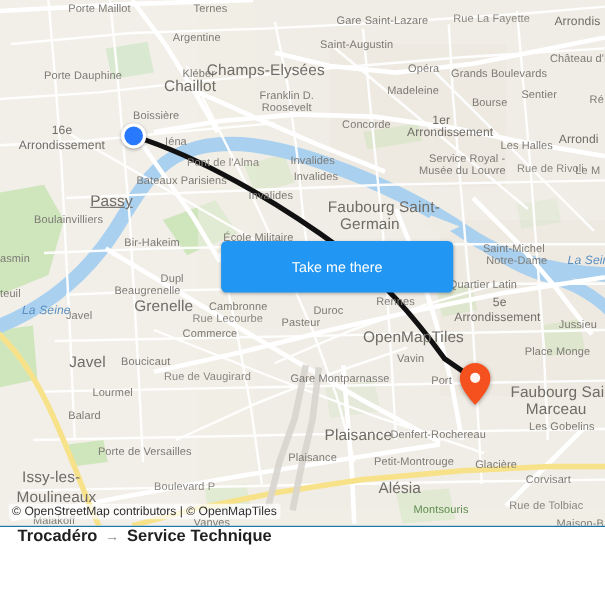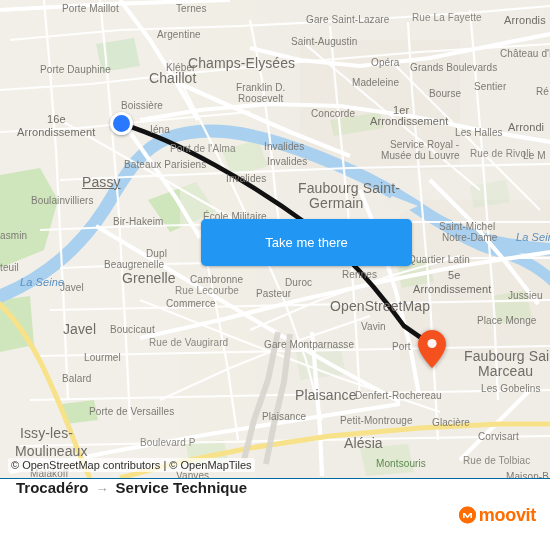--- a/index.html
+++ b/index.html
@@ -280,21 +280,21 @@
         <div class="lbl place" style="left: 285px; top: 277px;">Duroc</div>
         <div class="lbl place" style="left: 342px; top: 269px;">Rennes</div>
         <div class="lbl place" style="left: 60px; top: 282px;">Javel</div>
         <div class="lbl district" style="left: 448px; top: 269px;">5e</div>
         <div class="lbl district" style="left: 413px; top: 283px;">Arrondissement</div>
         <div class="lbl place" style="left: 508px; top: 290px;">Jussieu</div>
         <div class="lbl big" style="left: 63px; top: 321px;">Javel</div>
         <div class="lbl place" style="left: 139px; top: 298px; margin-left: 27px;">Commerce</div>
         <div class="lbl road" style="left: 175px; top: 285px;">Rue Lecourbe</div>
         <div class="lbl place" style="left: 256px; top: 288px;">Pasteur</div>
-        <div class="lbl big" style="left: 330px; top: 298px;">OpenStreetMap</div>
+        <div class="lbl big" style="left: 330px; top: 298px;">OpenMapTiles</div>
         <div class="lbl water" style="left: 20px; top: 276px;">La Seine</div>
         <div class="lbl place" style="left: 477px; top: 315px;">Place Monge</div>
         <div class="lbl place" style="left: 110px; top: 324px;">Boucicaut</div>
         <div class="lbl place" style="left: 361px; top: 321px;">Vavin</div>
         <div class="lbl place" style="left: 84px; top: 352px;">Lourmel</div>
         <div class="lbl road" style="left: 149px; top: 337px;">Rue de Vaugirard</div>
         <div class="lbl place" style="left: 264px; top: 339px;">Gare Montparnasse</div>
         <div class="lbl place" style="left: 392px; top: 341px;">Port</div>
         <div class="lbl big" style="left: 464px; top: 348px;">Faubourg Saint-</div>
         <div class="lbl big" style="left: 478px; top: 363px;">Marceau</div>
@@ -332,23 +332,14 @@
     <div class="attrib">© OpenStreetMap contributors | © OpenMapTiles</div>
   </div>
 
   <div class="bottom">
     <div class="route-text">
       <span class="route-from">Trocadéro</span>
       <span class="route-arrow">→</span>
       <span class="route-to">Service Technique</span>
     </div>
 
-    <div class="moovit">
-      <span class="moovit-dot">
-        <svg viewBox="0 0 17 17" width="17" height="17">
-          <circle cx="8.5" cy="8.5" r="8.5" fill="#ff6d00"></circle>
-          <path d="M4 11.5 L4 6.5 L6 6.5 L8.5 9.6 L11 6.5 L13 6.5 L13 11.5 L11.4 11.5 L11.4 8.6 L8.5 11.9 L5.6 8.6 L5.6 11.5 Z" fill="#ffffff"></path>
-        </svg>
-      </span>
-      <span class="moovit-word">moovit</span>
-    </div>
   </div>
 </div>
 
 </body></html>

